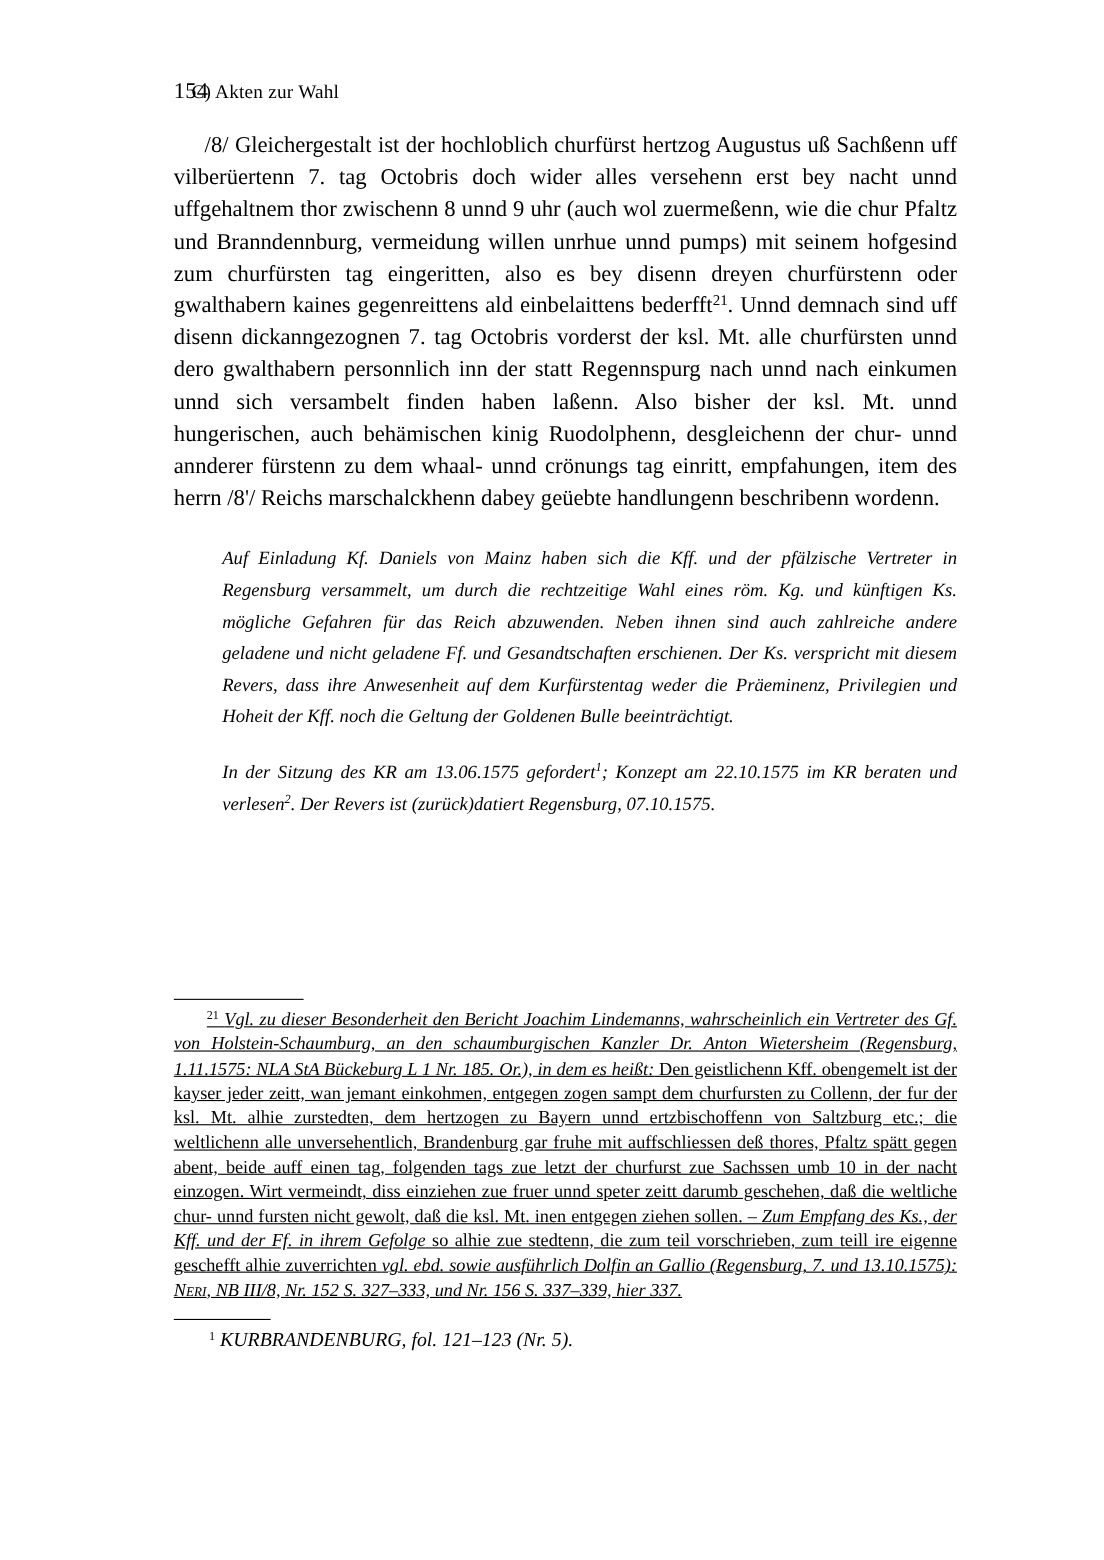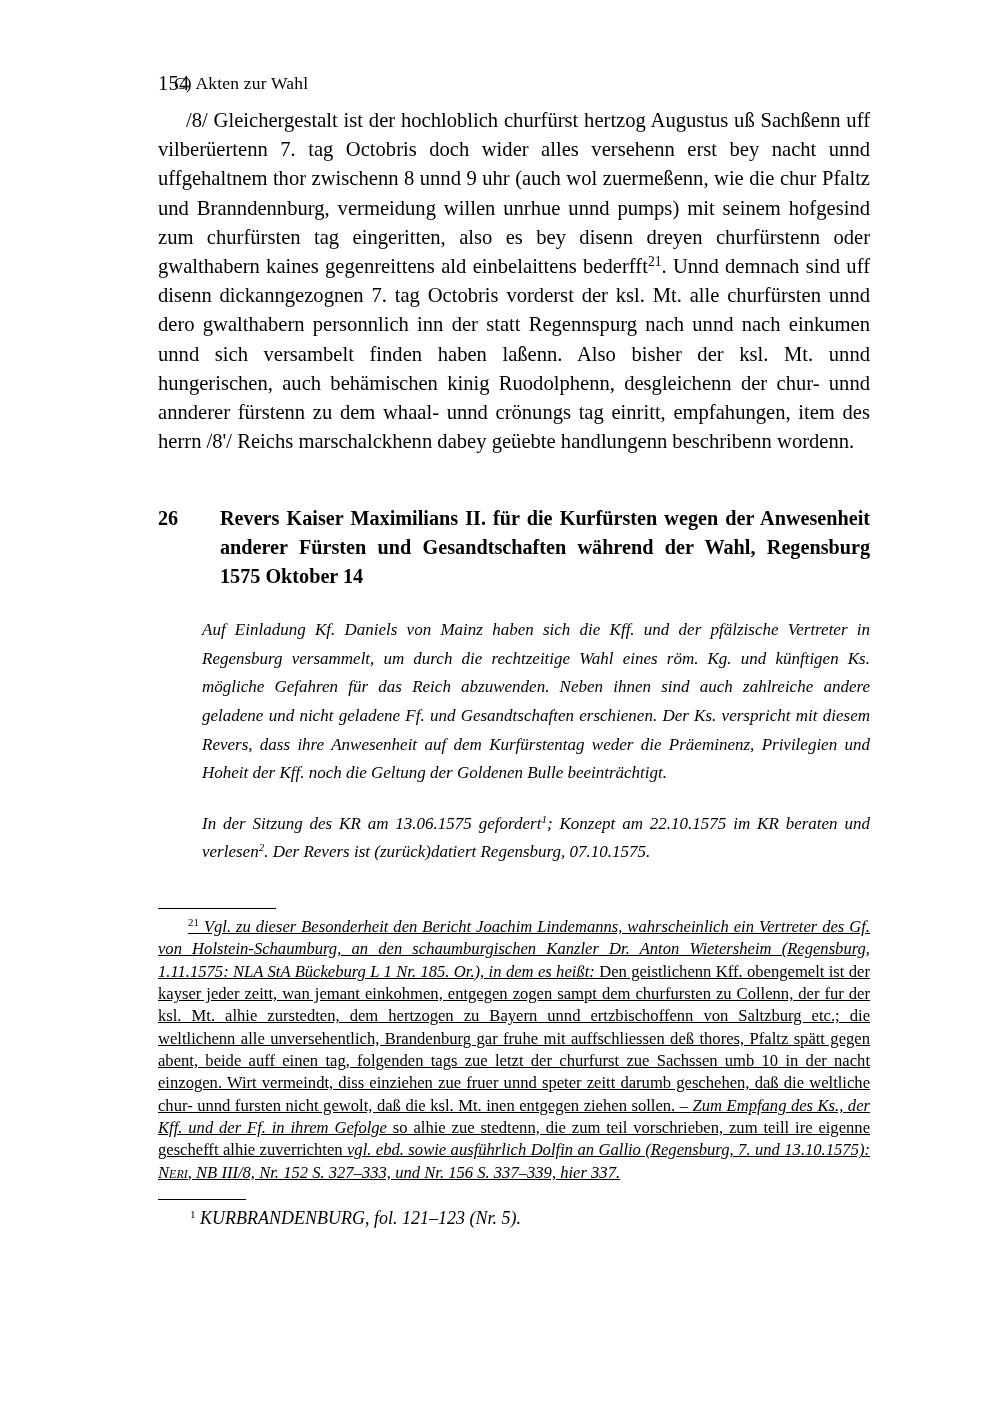--- a/index.html
+++ b/index.html
@@ -48,21 +48,21 @@
 
   
   .body-par {
     font-size: 20.6px;
     line-height: 29.2px;
     text-align: justify;
     text-align-last: left;
     margin: 0;
     hyphens: manual;
   }
-  .body-par.first { text-indent: 28px; }
+  .body-par.first { margin-top: 12px; text-indent: 28px; }
 
   sup.fn {
     font-size: 0.66em;
     vertical-align: 0.52em;
     line-height: 0;
   }
 
   
   .section-head {
     display: flex;
@@ -151,24 +151,20 @@
 
   <div class="content">
 
     <div class="runhead">
       <span class="folio">154</span>
       <span class="title">C) Akten zur Wahl</span>
     </div>
 
     <p class="body-par first"><span>/8/ Gleichergestalt ist der hochloblich churfürst hertzog Augustus uß Sachßenn uff vilberüertenn 7. tag Octobris doch wider alles versehenn erst bey nacht unnd uffgehaltnem thor zwischenn 8 unnd 9 uhr (auch wol zuermeßenn, wie die chur Pfaltz und Branndennburg, vermeidung willen unrhue unnd pumps) mit seinem hofgesind zum churfürsten tag eingeritten, also es bey disenn dreyen churfürstenn oder gwalthabern kaines gegenreittens ald einbelaittens bederfft</span><sup class="fn">21</sup><span>. Unnd demnach sind uff disenn dickanngezognen 7. tag Octobris vorderst der ksl. Mt. alle churfürsten unnd dero gwalthabern personnlich inn der statt Regennspurg nach unnd nach einkumen unnd sich versambelt finden haben laßenn. Also bisher der ksl. Mt. unnd hungerischen, auch behämischen kinig Ruodolphenn, desgleichenn der chur- unnd annderer fürstenn zu dem whaal- unnd crönungs tag einritt, empfahungen, item des herrn /8'/ Reichs marschalckhenn dabey geüebte handlungenn beschribenn wordenn.</span></p>
 
-    <div class="section-head">
-      <span class="num">26</span>
-      <span class="htext">Revers Kaiser Maximilians II. für die Kurfürsten wegen der Anwesenheit anderer Fürsten und Gesandtschaften während der Wahl, Regensburg 1575 Oktober 14</span>
-    </div>
 
     <p class="regest">Auf Einladung Kf. Daniels von Mainz haben sich die Kff. und der pfälzische Vertreter in Regensburg versammelt, um durch die rechtzeitige Wahl eines röm. Kg. und künftigen Ks. mögliche Gefahren für das Reich abzuwenden. Neben ihnen sind auch zahlreiche andere geladene und nicht geladene Ff. und Gesandtschaften erschienen. Der Ks. verspricht mit diesem Revers, dass ihre Anwesenheit auf dem Kurfürstentag weder die Präeminenz, Privilegien und Hoheit der Kff. noch die Geltung der Goldenen Bulle beeinträchtigt.</p>
 
     <p class="regest second"><span>In der Sitzung des KR am 13.06.1575 gefordert</span><sup class="fn">1</sup><span>; Konzept am 22.10.1575 im KR beraten und verlesen</span><sup class="fn">2</sup><span>. Der Revers ist (zurück)datiert Regensburg, 07.10.1575.</span></p>
 
   </div>
 
   <div class="fn-area">
     <div class="fn-rule"></div>
     <div class="fn-block indent"><sup class="fmark">21</sup> <span class="it">Vgl. zu dieser Besonderheit den Bericht Joachim Lindemanns, wahrscheinlich ein Vertreter des Gf. von Holstein-Schaumburg, an den schaumburgischen Kanzler Dr. Anton Wietersheim (Regensburg, 1.11.1575: NLA StA Bückeburg L 1 Nr. 185. Or.), in dem es heißt:</span><span> Den geistlichenn Kff. obengemelt ist der kayser jeder zeitt, wan jemant einkohmen, entgegen zogen sampt dem churfursten zu Collenn, der fur der ksl. Mt. alhie zurstedten, dem hertzogen zu Bayern unnd ertzbischoffenn von Saltzburg etc.; die weltlichenn alle unversehentlich, Brandenburg gar fruhe mit auffschliessen deß thores, Pfaltz spätt gegen abent, beide auff einen tag, folgenden tags zue letzt der churfurst zue Sachssen umb 10 in der nacht einzogen. Wirt vermeindt, diss einziehen zue fruer unnd speter zeitt darumb geschehen, daß die weltliche chur- unnd fursten nicht gewolt, daß die ksl. Mt. inen entgegen ziehen sollen. – </span><span class="it">Zum Empfang des Ks., der Kff. und der Ff. in ihrem Gefolge</span><span> so alhie zue stedtenn, die zum teil vorschrieben, zum teill ire eigenne geschefft alhie zuverrichten </span><span class="it">vgl. ebd. sowie ausführlich Dolfin an Gallio (Regensburg, 7. und 13.10.1575):</span><span class="sc"> Neri</span><span class="it">, NB III/8, Nr. 152 S. 327–333, und Nr. 156 S. 337–339, hier 337.</span></div>

